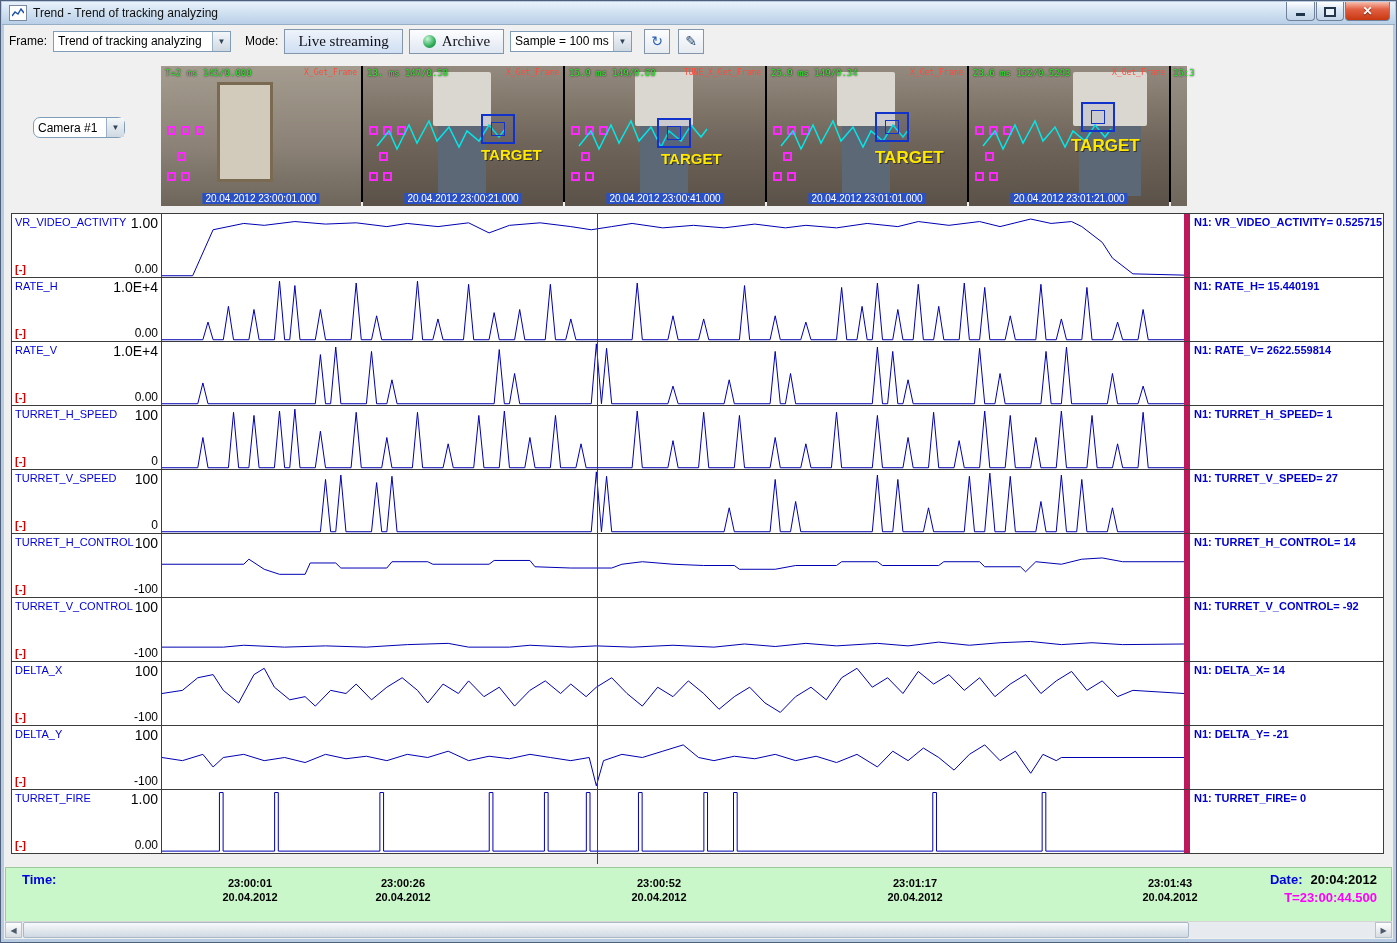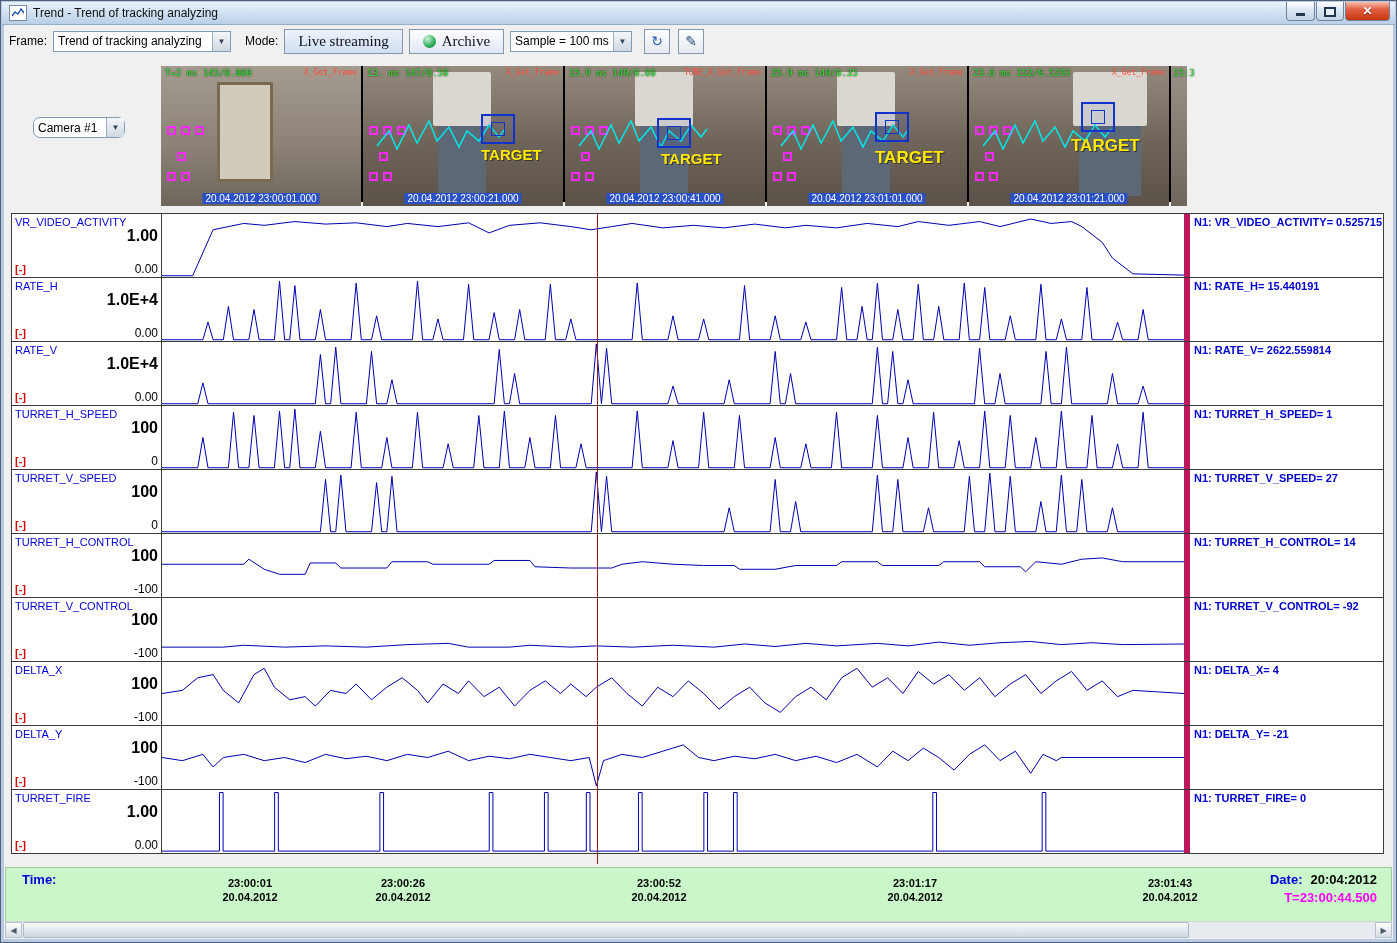--- a/index.html
+++ b/index.html
@@ -70,21 +70,21 @@
   .tstamp{position:absolute;bottom:2px;left:50%;transform:translateX(-50%);background:#2a50c8;color:#fff;font-size:10px;padding:0 3px;white-space:nowrap;}
   .sliver{width:16px;height:140px;position:relative;background:linear-gradient(180deg,#9a9186,#6f665c);flex:none;}
   .sliver .osd-left{left:2px;}
 
   
   .trends{position:absolute;top:212px;left:10px;right:12px;height:651px;}
   .trow{display:flex;height:65px;margin-top:-1px;border:1px solid #3c3c3c;background:#0f766e;box-sizing:border-box;}
   .trow:first-child{margin-top:0;}
   .tlp{width:150px;border-right:1px solid #3c3c3c;position:relative;background:#fff;flex:none;box-sizing:border-box;}
   .sname{position:absolute;top:2px;left:3px;font-size:11px;color:#0000d8;white-space:nowrap;}
-  .smax{position:absolute;top:13px;right:3px;font-size:16px;color:#000;font-weight:bold;}
+  .smax{position:absolute;top:1px;right:3px;font-size:14px;color:#000;}
   .scol{position:absolute;bottom:2px;left:3px;font-size:11px;color:#d80000;font-weight:bold;cursor:pointer;}
   .smin{position:absolute;bottom:1px;right:3px;font-size:12px;color:#000;}
   .tch{flex:1;position:relative;background:#fff;}
   .tch svg{position:absolute;left:0;top:0;width:100%;height:100%;}
   .tvp{width:199px;border-left:6px solid #be185d;position:relative;background:#fff;flex:none;box-sizing:border-box;}
   .vtext{position:absolute;top:2px;left:4px;font-size:11px;font-weight:bold;color:#0000d0;white-space:nowrap;}
   .cursor-line{position:absolute;top:0;bottom:0;left:586px;width:1px;background:#8b2020;z-index:5;}
 
   
   .timebar{position:absolute;top:866px;left:4px;right:4px;height:56px;background:#c9f7c9;border:1px solid #9cc89c;box-sizing:border-box;}
@@ -233,21 +233,21 @@
             <div class="torso"></div>
             <div class="legs"></div>
           </div>
           <svg class="trail" viewBox="0 0 140 80" preserveAspectRatio="none">
             <path d="M6,55 L18,40 26,58 38,34 46,52 58,30 66,50 78,36 88,56 96,40 108,50 118,34 128,46 134,38" fill="none" stroke="#00e8e8" stroke-width="1.5"></path>
           </svg>
           <div class="tbox">
             <div class="tbox-inner"></div>
           </div>
           <div class="tlabel">TARGET</div>
-          <div class="osd-left">25.9 ms 149/0.35</div>
+          <div class="osd-left">25.9 ms 149/0.34</div>
           <div class="osd-right">X_Get_Frame</div>
           <div class="tstamp">20.04.2012 23:01:01.000</div>
         </div>
         <div class="thumb thumb-5">
           <div class="squares">
             <i></i>
             <i></i>
             <i></i>
             <i></i>
             <i></i>
@@ -393,21 +393,21 @@
           <span class="smax">100</span>
           <span class="scol">[-]</span>
           <span class="smin">-100</span>
         </div>
         <div class="tch">
           <svg viewBox="0 0 1000 100" preserveAspectRatio="none">
             <polyline points="0.0,50.0 20.0,45.0 35.0,25.0 50.0,20.0 60.0,45.0 75.0,65.0 90.0,20.0 100.0,10.0 110.0,40.0 125.0,60.0 140.0,55.0 150.0,70.0 165.0,45.0 180.0,50.0 190.0,35.0 205.0,60.0 220.0,40.0 235.0,25.0 250.0,45.0 260.0,65.0 275.0,35.0 290.0,50.0 300.0,30.0 315.0,55.0 330.0,40.0 345.0,70.0 360.0,45.0 375.0,30.0 390.0,50.0 400.0,35.0 415.0,55.0 425.0,40.0 440.0,25.0 455.0,50.0 470.0,70.0 485.0,40.0 500.0,55.0 515.0,30.0 530.0,50.0 545.0,75.0 560.0,55.0 575.0,40.0 590.0,65.0 605.0,80.0 620.0,55.0 635.0,40.0 650.0,60.0 665.0,25.0 680.0,10.0 695.0,40.0 710.0,25.0 725.0,50.0 740.0,15.0 755.0,35.0 770.0,20.0 785.0,45.0 800.0,25.0 815.0,55.0 830.0,35.0 845.0,20.0 860.0,50.0 875.0,30.0 890.0,15.0 905.0,45.0 920.0,30.0 935.0,55.0 950.0,45.0 1000.0,50.0" fill="none" stroke="#0000b2" stroke-width="1" vector-effect="non-scaling-stroke"></polyline>
           </svg>
         </div>
         <div class="tvp">
-          <span class="vtext">N1: DELTA_X= 4</span>
+          <span class="vtext">N1: DELTA_X= 14</span>
         </div>
       </div>
       <div class="trow">
         <div class="tlp">
           <span class="sname">DELTA_Y</span>
           <span class="smax">100</span>
           <span class="scol">[-]</span>
           <span class="smin">-100</span>
         </div>
         <div class="tch">

